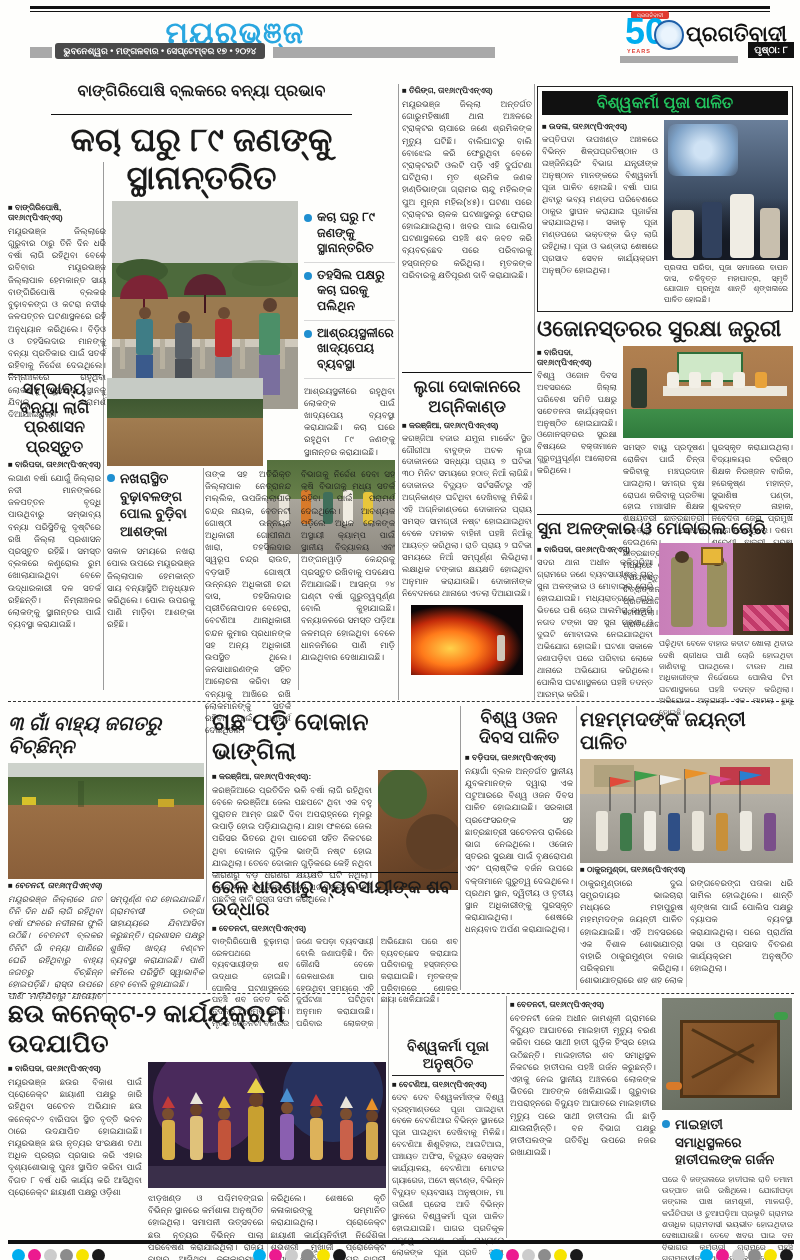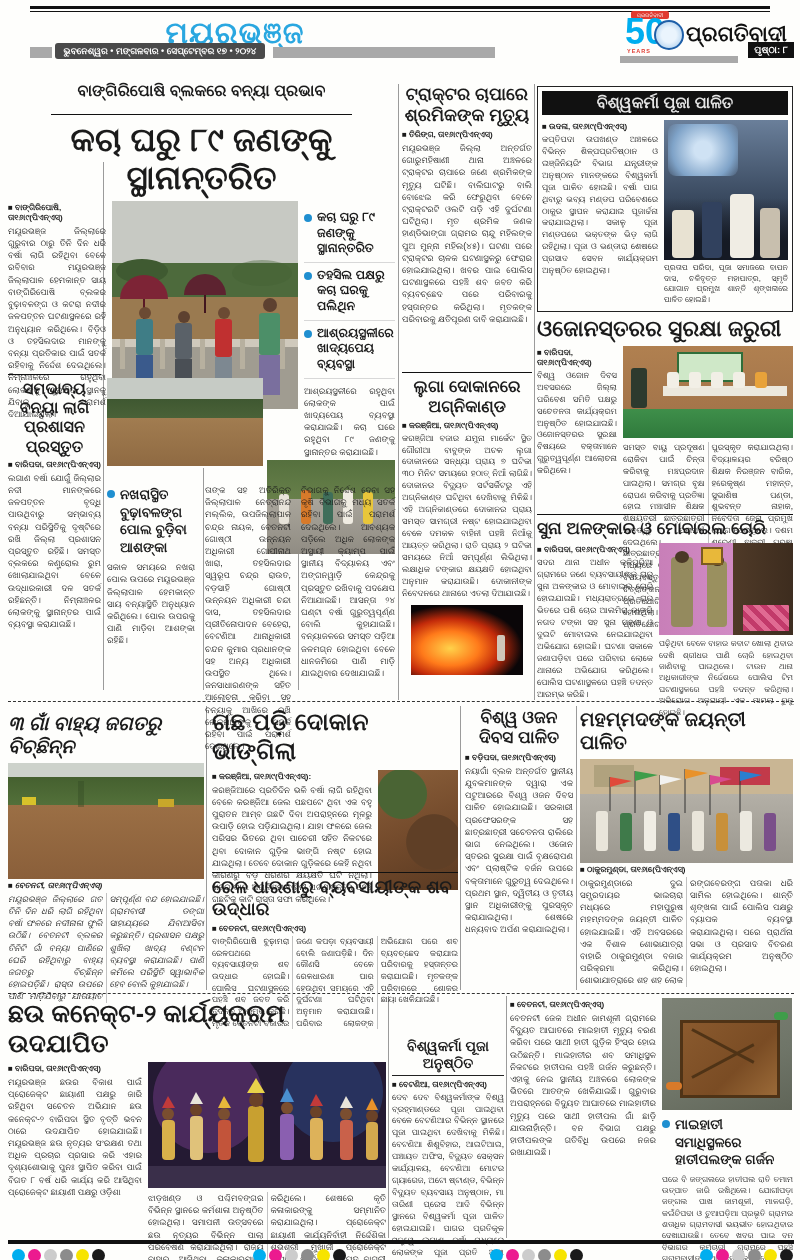--- a/index.html
+++ b/index.html
@@ -27,21 +27,21 @@
   .dateline{font-size:8px;font-weight:bold;margin:2px 0;}
   .body{font-size:8.6px;line-height:1.42;text-align:justify;}
   .cols2{column-count:2;column-gap:7px;column-rule:1px solid #c2c2c2;}
   .cols3{column-count:3;column-gap:7px;column-rule:1px solid #c2c2c2;}
   .row{display:flex;gap:6px;}
   .bullets{list-style:none;margin:4px 0 6px;padding:0;}
   .bullets li{display:flex;gap:5px;font-size:12.5px;font-weight:bold;line-height:1.25;
               padding:5px 0;border-bottom:1px solid #d8d8d8;}
   .bdot{flex:0 0 8px;width:8px;height:8px;border-radius:50%;background:#1f8fd0;margin-top:4px;}
   .subhead{display:flex;gap:5px;font-size:13.5px;font-weight:bold;line-height:1.3;margin:2px 0 5px;}
-  .banner{background:#111;color:#e5e5e5;font-size:16px;font-weight:bold;text-align:center;padding:3px 0;}
+  .banner{background:#111;color:#22c55e;font-size:16px;font-weight:bold;text-align:center;padding:3px 0;}
   .caption{font-size:7.8px;line-height:1.35;text-align:justify;margin-top:3px;}
   .photo{position:relative;overflow:hidden;background:#cfcfcb;flex:0 0 auto;}
   .vr{position:absolute;width:1px;background:#9b9b9b;}
   .hdash{position:absolute;border-top:1.5px dashed #333;height:0;}
   .hsolid{position:absolute;background:#111;}
   .topline{border-top:1.5px solid #111;padding-top:4px;}
   .regdot{display:inline-block;width:13px;height:13px;border-radius:50%;margin-right:3px;}
   .ph-el{position:absolute;}
 </style>
 </head>
@@ -134,21 +134,20 @@
               <span class="bdot"></span>
               <span>ଆଶ୍ରୟସ୍ଥଳୀରେ ଖାଦ୍ୟପେୟ ବ୍ୟବସ୍ଥା</span>
             </li>
         </ul>
         <div class="body">ଆଶ୍ରୟସ୍ଥଳୀରେ ରହୁଥିବା ଲୋକଙ୍କ ପାଇଁ ଖାଦ୍ୟପେୟ ବ୍ୟବସ୍ଥା କରାଯାଇଛି। କଚା ଘରେ ରହୁଥିବା ୮୯ ଜଣଙ୍କୁ ସ୍ଥାନାନ୍ତର କରାଯାଇଛି।</div>
       </div>
     </div>
   </section>
 
   <section style="left:402px;top:84px;width:130px;height:286px;">
-    <div class="h2 center" style="font-size:17.5px;">ଟ୍ରାକ୍ଟର ଚାପାରେ ଶ୍ରମିକଙ୍କ ମୃତ୍ୟୁ</div>
     <div class="dateline">■ ତିରିଙ୍ଗ, ତା୧୬ା୯(ପିଏନ୍‌ଏସ୍)</div>
     <div class="body">ମୟୂରଭଞ୍ଜ ଜିଲ୍ଲା ଅନ୍ତର୍ଗତ ଗୋରୁମହିଷାଣୀ ଥାନା ଅଞ୍ଚଳରେ ଟ୍ରାକ୍ଟର ଚାପାରେ ଜଣେ ଶ୍ରମିକଙ୍କ ମୃତ୍ୟୁ ଘଟିଛି। ବାଲିଘାଟରୁ ବାଲି ବୋଝେଇ କରି ଫେରୁଥିବା ବେଳେ ଟ୍ରାକ୍ଟରଟି ଓଲଟି ପଡ଼ି ଏହି ଦୁର୍ଘଟଣା ଘଟିଥିଲା। ମୃତ ଶ୍ରମିକ ଜଣକ ହାଣ୍ଡିଭାଙ୍ଗା ଗ୍ରାମର ଚାନ୍ଦୁ ମହିଲଙ୍କ ପୁଅ ମୁନ୍ନା ମହିଲ(୪୫)। ଘଟଣା ପରେ ଟ୍ରାକ୍ଟର ଚାଳକ ଘଟଣାସ୍ଥଳରୁ ଫେରାର ହୋଇଯାଇଥିଲା। ଖବର ପାଇ ପୋଲିସ ଘଟଣାସ୍ଥଳରେ ପହଞ୍ଚି ଶବ ଜବତ କରି ବ୍ୟବଚ୍ଛେଦ ପରେ ପରିବାରକୁ ହସ୍ତାନ୍ତର କରିଥିଲା। ମୃତକଙ୍କ ପରିବାରକୁ କ୍ଷତିପୂରଣ ଦାବି କରାଯାଇଛି।</div>
   </section>
 
   <section style="left:537px;top:86px;width:256px;height:226px;border:1.5px solid #222;padding:4px;">
     <div class="banner">ବିଶ୍ୱକର୍ମା ପୂଜା ପାଳିତ</div>
     <div class="row" style="margin-top:5px;">
       <div style="flex:0 0 116px;">
         <div class="dateline">■ ଉଦଳା, ତା୧୬ା୯(ପିଏନ୍‌ଏସ୍)</div>
         <div class="body" style="font-size:8.4px;">କପ୍ତିପଦା ଉପଖଣ୍ଡ ଅଞ୍ଚଳରେ ବିଭିନ୍ନ ଶିଳ୍ପପ୍ରତିଷ୍ଠାନ ଓ ଇଞ୍ଜିନିୟରିଂ ବିଭାଗ ଯନ୍ତ୍ରୀଙ୍କ ଅନୁଷ୍ଠାନ ମାନଙ୍କରେ ବିଶ୍ୱକର୍ମା ପୂଜା ପାଳିତ ହୋଇଛି। ବର୍ଷା ପାଗ ଥିବାରୁ ଭବ୍ୟ ମଣ୍ଡପ ପରିବେଶରେ ଠାକୁର ସ୍ଥାପନ କରାଯାଇ ପୂଜାର୍ଚ୍ଚନା କରାଯାଇଥିଲା। ସକାଳୁ ପୂଜା ମଣ୍ଡପରେ ଭକ୍ତଙ୍କ ଭିଡ଼ ଲାଗି ରହିଥିଲା। ପୂଜା ଓ ଭଣ୍ଡାରା ଶେଷରେ ପ୍ରସାଦ ସେବନ କାର୍ଯ୍ୟକ୍ରମ ଅନୁଷ୍ଠିତ ହୋଇଥିଲା।</div>
@@ -198,21 +197,21 @@
 
   <div class="abs photo" style="left:107px;top:378px;width:156px;height:88px;background:linear-gradient(180deg,#c6cbc5 0%,#c6cbc5 24%,#3f5831 24%,#4a6238 46%,#a17c50 46%,#8f6a42 100%);"></div>
   <div class="abs photo" style="left:267px;top:372px;width:128px;height:94px;background:linear-gradient(180deg,#55703e 0%,#68804a 42%,#a9a59b 42%,#908c83 100%);">
     <div class="ph-el" style="left:12px;top:34px;width:10px;height:30px;background:#e8e4da;border-radius:3px;"></div>
     <div class="ph-el" style="left:34px;top:30px;width:10px;height:34px;background:#d87a2a;border-radius:3px;"></div>
     <div class="ph-el" style="left:56px;top:32px;width:10px;height:32px;background:#3f6e5a;border-radius:3px;"></div>
     <div class="ph-el" style="left:76px;top:30px;width:10px;height:34px;background:#f0ece2;border-radius:3px;"></div>
     <div class="ph-el" style="left:96px;top:32px;width:10px;height:32px;background:#e8c63a;border-radius:3px;"></div>
   </div>
 
-  <section style="left:107px;top:468px;width:288px;height:222px;margin-top:16px;">
+  <section style="left:107px;top:468px;width:288px;height:222px;">
     <div class="row" style="gap:10px;">
       <div style="flex:0 0 88px;">
         <div class="subhead">
             <span class="bdot"></span>
             <span>ନଖରାସ୍ଥିତ ବୁଢ଼ାବଳଙ୍ଗ ପୋଲ ବୁଡ଼ିବା ଆଶଙ୍କା</span>
           </div>
         <div class="body">ସକାଳ ସମୟରେ ନଖରା ପୋଲ ଉପରେ ମୟୂରଭଞ୍ଜ ଜିଲ୍ଲାପାଳ ହେମକାନ୍ତ ସାୟ ବନ୍ୟାସ୍ଥିତି ଅନୁଧ୍ୟାନ କରିଥିଲେ। ପୋଲ ଉପରକୁ ପାଣି ମାଡ଼ିବା ଆଶଙ୍କା ରହିଛି।</div>
       </div>
       <div class="body" style="flex:0 0 86px;">ତାଙ୍କ ସହ ଅତିରିକ୍ତ ଜିଲ୍ଲାପାଳ ନେତ୍ରାନନ୍ଦ ମଲ୍ଲିକ, ଉପଜିଲ୍ଲାପାଳ ଚନ୍ଦ୍ର ନାୟକ, ବେତନଟୀ ଗୋଷ୍ଠୀ ଉନ୍ନୟନ ଅଧିକାରୀ ଗୋପୀନାଥ ଖାରା, ତହସିଲଦାର ସ୍ୱରୂପ ଚନ୍ଦ୍ର ରାଉତ, ବଡ଼ସାହି ଗୋଷ୍ଠୀ ଉନ୍ନୟନ ଅଧିକାରୀ ଚନ୍ଦା ଦାସ, ତହସିଲଦାର ପ୍ରୀତିନୋପାଦନ ବେହେରା, ବେଟଣିଆ ଥାନାଧିକାରୀ ଚନ୍ଦନ କୁମାର ପ୍ରଧାନଙ୍କ ସହ ଅନ୍ୟ ଅଧିକାରୀ ଉପସ୍ଥିତ ଥିଲେ। ଜନସାଧାରଣଙ୍କ ସହିତ ଆଲୋଚନା କରିବା ସହ ବନ୍ୟାକୁ ଆଖିରେ ରଖି ଲୋକମାନଙ୍କୁ ସତର୍କ ରହିବା ପାଇଁ ପରାମର୍ଶ ଦେଇଥିଲେ।</div>
       <div class="body" style="flex:1;">ବିଭାଗକୁ ନିର୍ଦ୍ଦେଶ ଦେବା ସହ କୃଷି ବିଭାଗକୁ ମଧ୍ୟ ସତର୍କ ରହିବା ପାଇଁ ପରାମର୍ଶ ଦେଇଥିଲେ। ଆବଶ୍ୟକ ପଡ଼ିଲେ ଅଧିକ ଲୋକଙ୍କ ଅସ୍ଥାୟୀ କ୍ୟାମ୍ପ ପାଇଁ ସ୍ଥାନୀୟ ବିଦ୍ୟାଳୟ ଏବଂ ଅଙ୍ଗନୱାଡ଼ି କେନ୍ଦ୍ରକୁ ପ୍ରସ୍ତୁତ ରଖିବାକୁ ପଦକ୍ଷେପ ନିଆଯାଇଛି। ଆସନ୍ତା ୨୪ ଘଣ୍ଟା ବର୍ଷା ଗୁରୁତ୍ୱପୂର୍ଣ୍ଣ ବୋଲି କୁହାଯାଇଛି। ବନ୍ୟାଜଳରେ ସମସ୍ତ ପଡ଼ିଆ ଜଳମଗ୍ନ ହୋଇଥିବା ବେଳେ ଧାନଜମିରେ ପାଣି ମାଡ଼ି ଯାଇଥିବାର ଦେଖାଯାଇଛି।</div>

